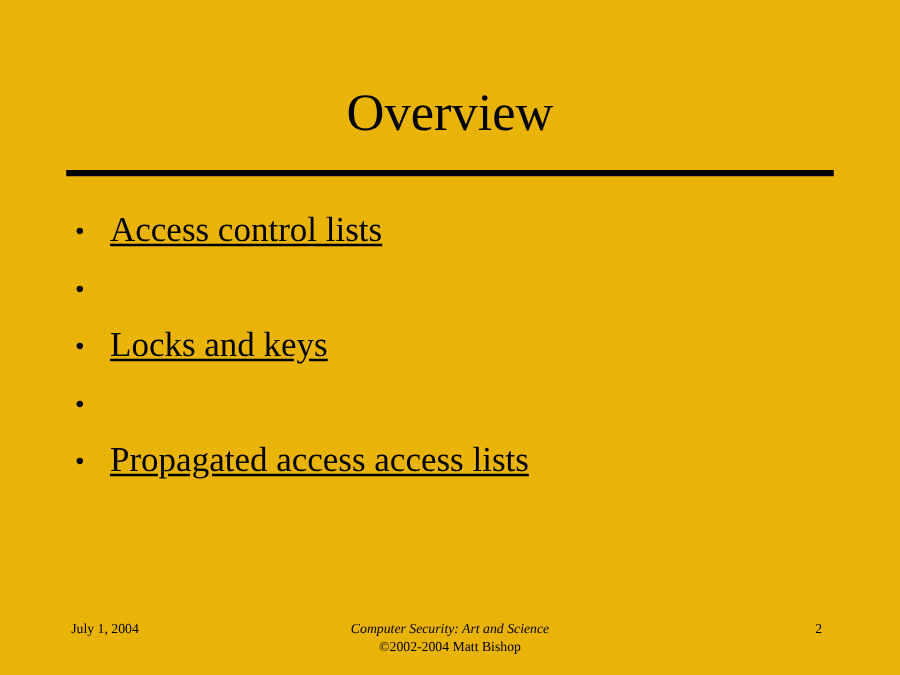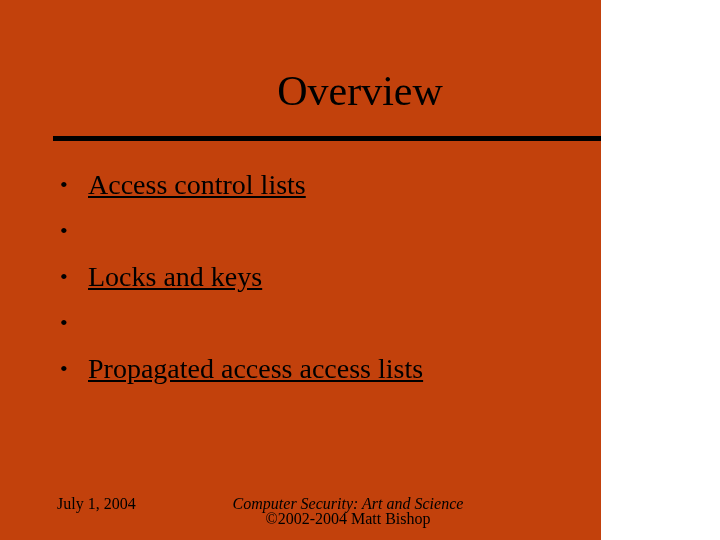--- a/index.html
+++ b/index.html
@@ -6,23 +6,23 @@
     margin: 0;
     padding: 0;
     background: #ffffff;
   }
   body {
     font-family: "Liberation Serif", "DejaVu Serif", serif;
     color: #000000;
   }
   #slide {
     position: relative;
-    width: 601px;
+    width: 720px;
     height: 540px;
-    background: #c2410c;
+    background: #eab308;
     overflow: hidden;
   }
 
   
   #slide-title {
     position: absolute;
     left: 53px;
     top: 68px;
     width: 614px;
     text-align: center;
@@ -84,32 +84,32 @@
   #footer {
     position: absolute;
     left: 0;
     top: 492px;
     width: 720px;
     height: 44px;
   }
   .footer-text {
     position: absolute;
     font-family: "Liberation Serif", "DejaVu Serif", serif;
-    font-size: 16px;
+    font-size: 11px;
     line-height: 15px;
     color: #000000;
     white-space: nowrap;
   }
   #footer-date {
     left: 57px;
     top: 4px;
     text-align: left;
   }
   #footer-center {
-    left: 148px;
+    left: 160px;
     top: 4px;
     width: 400px;
     text-align: center;
     font-family: Liberation Serif, serif;
   }
   #footer-center .footer-title {
     display: block;
     font-style: italic;
   }
   #footer-center .footer-copyright {

